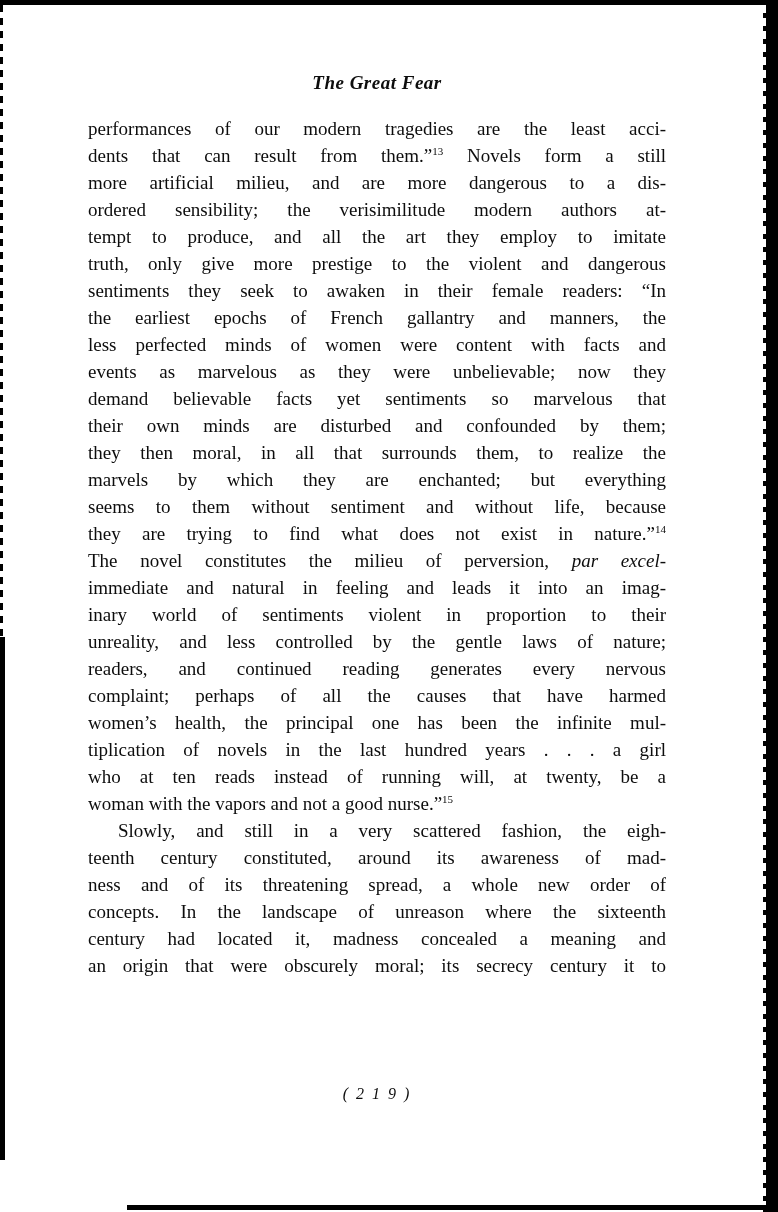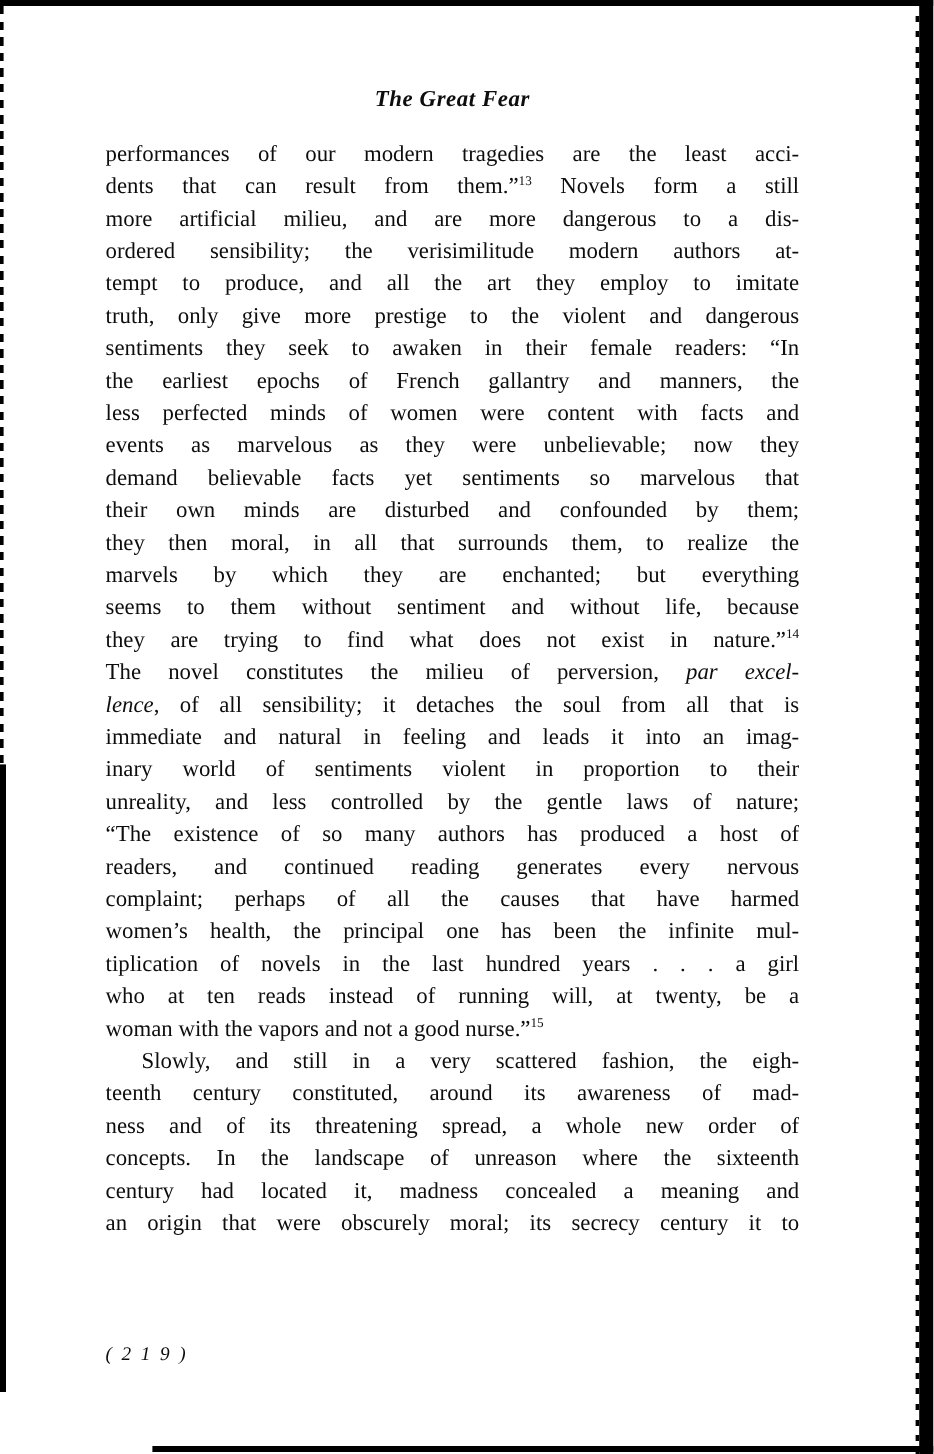--- a/index.html
+++ b/index.html
@@ -58,22 +58,22 @@
   .run-i { font-style: italic; }
   .run-sup {
     font-size: 11px;
     vertical-align: 7px;
     line-height: 0;
   }
 
   
   .page-number {
     position: absolute;
-    left: 88px; top: 1120px; width: 578px;
-    text-align: left;
+    left: 88px; top: 1085px; width: 578px;
+    text-align: center;
     font-style: italic;
     font-size: 16px;
     letter-spacing: 2px;
   }
 </style>
 </head>
 <body>
 
 <div class="page">
 
@@ -98,25 +98,23 @@
         <div class="line"><span class="run-n">the earliest epochs of French gallantry and manners, the</span></div>
         <div class="line"><span class="run-n">less perfected minds of women were content with facts and</span></div>
         <div class="line"><span class="run-n">events as marvelous as they were unbelievable; now they</span></div>
         <div class="line"><span class="run-n">demand believable facts yet sentiments so marvelous that</span></div>
         <div class="line"><span class="run-n">their own minds are disturbed and confounded by them;</span></div>
         <div class="line"><span class="run-n">they then moral, in all that surrounds them, to realize the</span></div>
         <div class="line"><span class="run-n">marvels by which they are enchanted; but everything</span></div>
         <div class="line"><span class="run-n">seems to them without sentiment and without life, because</span></div>
         <div class="line"><span class="run-n">they are trying to find what does not exist in nature.”</span><span class="run-sup">14</span></div>
         <div class="line"><span class="run-n">The novel constitutes the milieu of perversion, </span><span class="run-i">par excel-</span></div>
-        <div class="line"><span class="run-i">lence</span><span class="run-n">, of all sensibility; it detaches the soul from all that is</span></div>
         <div class="line"><span class="run-n">immediate and natural in feeling and leads it into an imag-</span></div>
         <div class="line"><span class="run-n">inary world of sentiments violent in proportion to their</span></div>
         <div class="line"><span class="run-n">unreality, and less controlled by the gentle laws of nature;</span></div>
-        <div class="line"><span class="run-n">“The existence of so many authors has produced a host of</span></div>
         <div class="line"><span class="run-n">readers, and continued reading generates every nervous</span></div>
         <div class="line"><span class="run-n">complaint; perhaps of all the causes that have harmed</span></div>
         <div class="line"><span class="run-n">women’s health, the principal one has been the infinite mul-</span></div>
         <div class="line"><span class="run-n">tiplication of novels in the last hundred years . . . a girl</span></div>
         <div class="line"><span class="run-n">who at ten reads instead of running will, at twenty, be a</span></div>
         <div class="line no-just"><span class="run-n">woman with the vapors and not a good nurse.”</span><span class="run-sup">15</span></div>
       </div>
       <div>
         <div class="line indent"><span class="run-n">Slowly, and still in a very scattered fashion, the eigh-</span></div>
         <div class="line"><span class="run-n">teenth century constituted, around its awareness of mad-</span></div>

